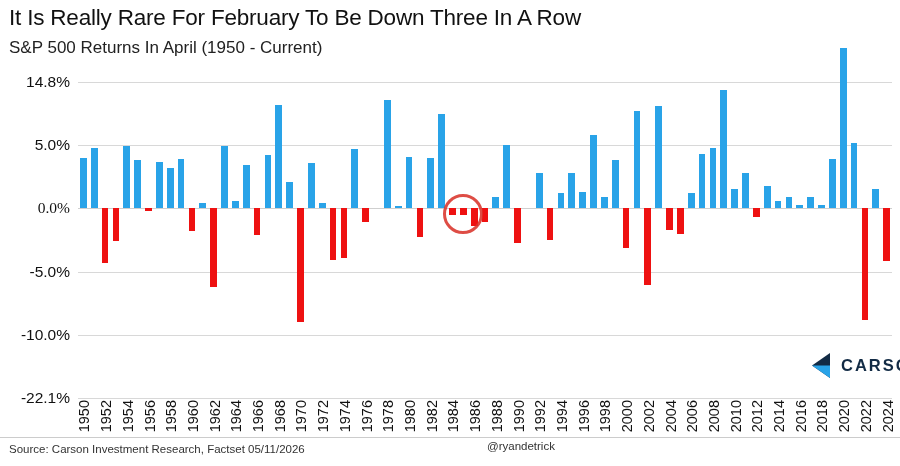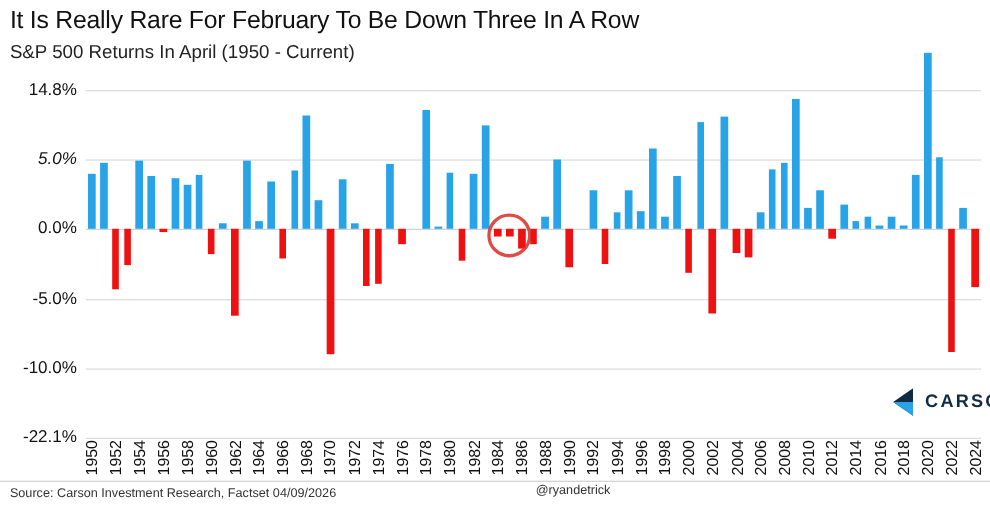--- a/index.html
+++ b/index.html
@@ -104,22 +104,22 @@
 
 <div id="page">
 
   <div id="header">
     <div id="chart-title">It Is Really Rare For February To Be Down Three In A Row</div>
     <div id="chart-subtitle">S&amp;P 500 Returns In April (1950 - Current)</div>
   </div>
 
   <div id="y-axis">
       <div class="y-tick" style="top: 0px;">14.8%</div>
-      <div class="y-tick" style="top: 63.2px; font-style: italic;">5.0%</div>
-      <div class="y-tick" style="top: 126.4px;">0.0%</div>
+      <div class="y-tick" style="top: 63.2px;">5.0%</div>
+      <div class="y-tick" style="top: 126.4px; font-family: Liberation Serif, serif;">0.0%</div>
       <div class="y-tick" style="top: 189.6px; text-align: right;">-5.0%</div>
       <div class="y-tick" style="top: 252.8px;">-10.0%</div>
       <div class="y-tick" style="top: 316px;">-22.1%</div>
     </div>
 
   <div id="plot-area">
     <div id="gridlines">
         <div class="gridline" style="top: 0px;"></div>
         <div class="gridline" style="top: 63.2px;"></div>
         <div class="gridline zero" style="top: 126.4px;"></div>
@@ -242,21 +242,21 @@
       <div class="x-tick" style="left: 671.333px;">2012</div>
       <div class="x-tick" style="left: 693.04px;">2014</div>
       <div class="x-tick" style="left: 714.747px;">2016</div>
       <div class="x-tick" style="left: 736.453px;">2018</div>
       <div class="x-tick" style="left: 758.16px;">2020</div>
       <div class="x-tick" style="left: 779.867px;">2022</div>
       <div class="x-tick" style="left: 801.573px;">2024</div>
     </div>
 
   <div id="footer-rule"></div>
-  <div id="source-text">Source: Carson Investment Research, Factset 04/09/2026</div>
+  <div id="source-text">Source: Carson Investment Research, Factset 05/11/2026</div>
   <div id="handle-text">@ryandetrick</div>
 
   <div id="carson-logo">
     <svg id="carson-mark" viewBox="0 0 26 27">
       <path d="M22 1 L22 26 L4 13.5 Z" fill="#122b45"></path>
       <path d="M22 13.5 L22 26 L4 13.5 Z" fill="#29a3e8"></path>
     </svg>
     <span id="carson-wordmark">CARSON</span>
   </div>
 

